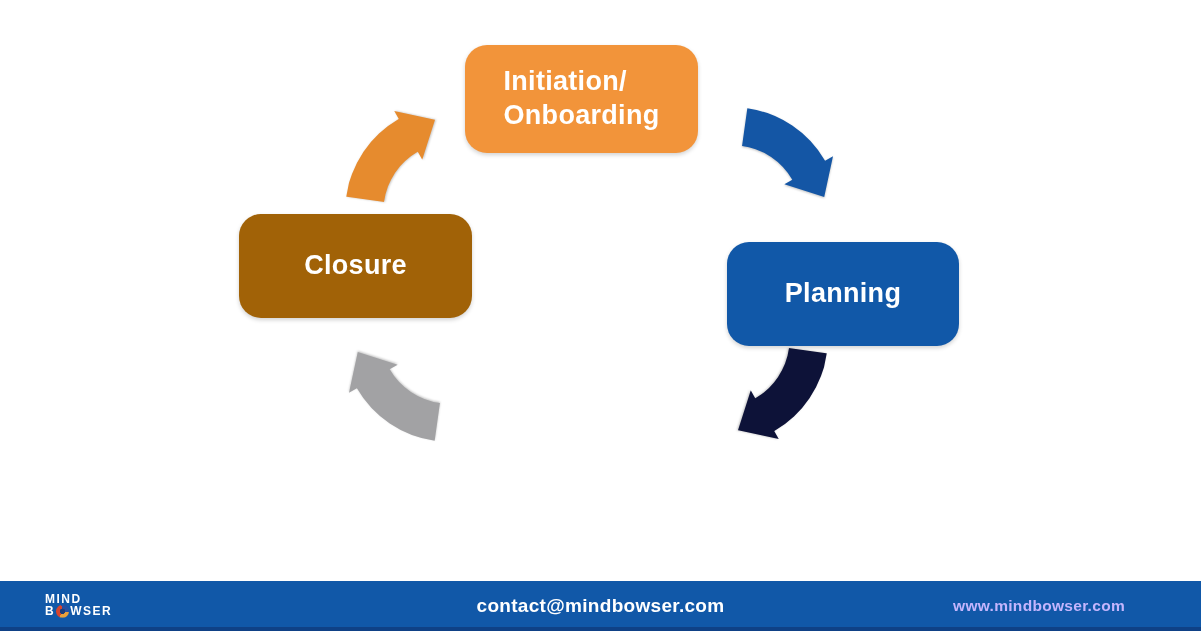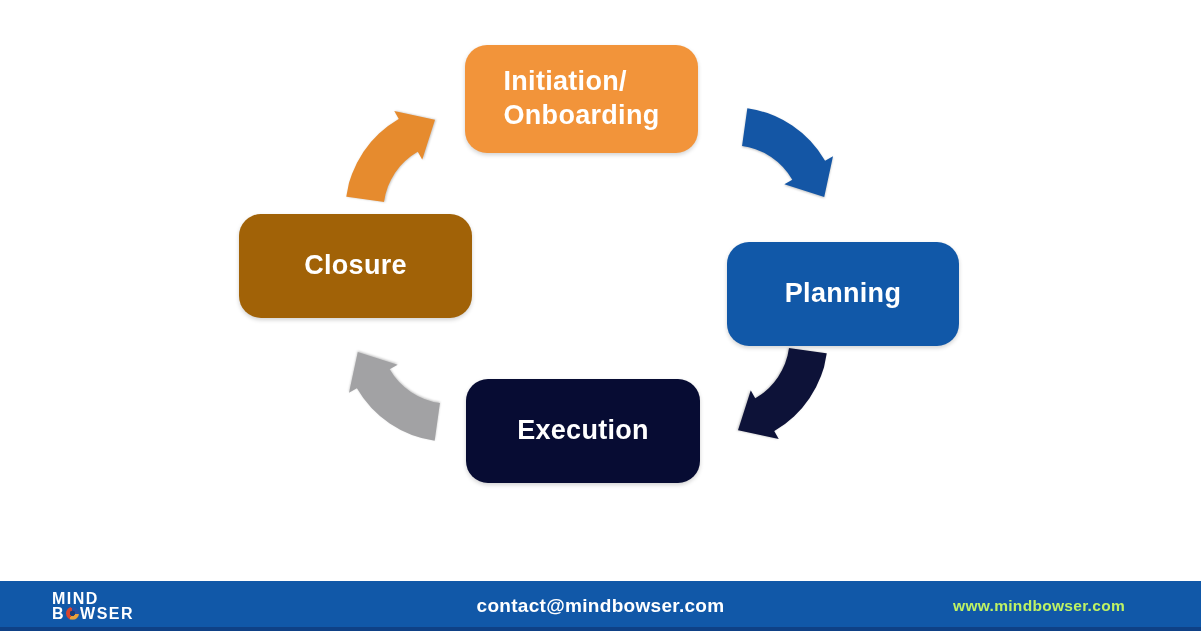--- a/index.html
+++ b/index.html
@@ -52,26 +52,26 @@
     height: 50px;
   }
   .footer-strip {
     position: absolute;
     left: 0; right: 0; bottom: 0;
     height: 4px;
     background: #0F4186;
   }
   .logo {
     position: absolute;
-    left: 52px;
+    left: 45px;
     top: 50%;
     transform: translateY(-50%);
     color: #ffffff;
     font-weight: 700;
-    font-size: 16px;
+    font-size: 12px;
     line-height: 0.95;
     letter-spacing: 1.5px;
   }
   .logo-line { display: flex; align-items: center; }
   .logo-o-icon {
     display: inline-block;
     width: 13px;
     height: 13px;
     border-radius: 50%;
     margin: 0 1px;
@@ -88,38 +88,37 @@
     font-weight: 700;
     font-size: 19px;
     letter-spacing: 0.3px;
     text-decoration: none;
   }
   .footer-website {
     position: absolute;
     right: 76px;
     top: 50%;
     transform: translateY(-50%);
-    color: #bef264;
+    color: #c4b5fd;
     font-weight: 700;
     font-size: 15.5px;
     letter-spacing: 0.3px;
     text-decoration: none;
   }
 </style>
 </head>
 <body>
 
 <div class="stage">
 
   <div class="node node-initiation" style="background-color: rgb(242, 148, 58);">Initiation/
 Onboarding</div>
 
   <div class="node node-planning" style="background-color: rgb(17, 88, 168);">Planning</div>
 
-  <div class="node node-execution" style="background-color: rgb(7, 12, 51);">Execution</div>
 
   <div class="node node-closure" style="background-color: #a16207;">Closure</div>
 
   <div class="arrow arrow-tr">
     <svg width="115" height="115" viewBox="0 0 100 100">
       <path d="M 22.9 2.9 A 93 93 0 0 1 90.5 48.5 L 97.4 44.5 L 89.75 80.1 L 55.1 69.0 L 62.0 65.0 A 60 60 0 0 0 18.3 35.6 Z" style="fill: rgb(20, 86, 165);"></path>
     </svg>
   </div>
 
   <div class="arrow arrow-br">

